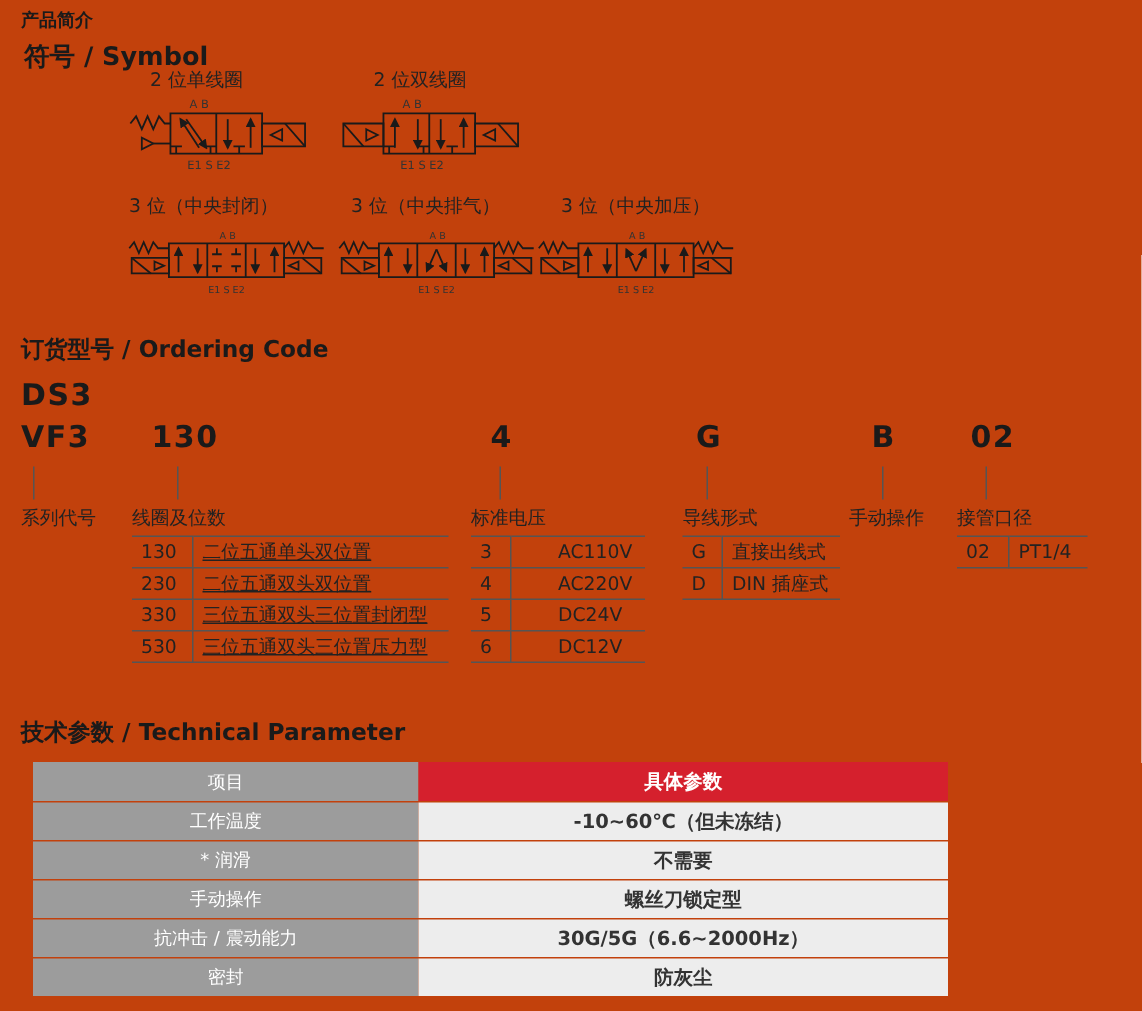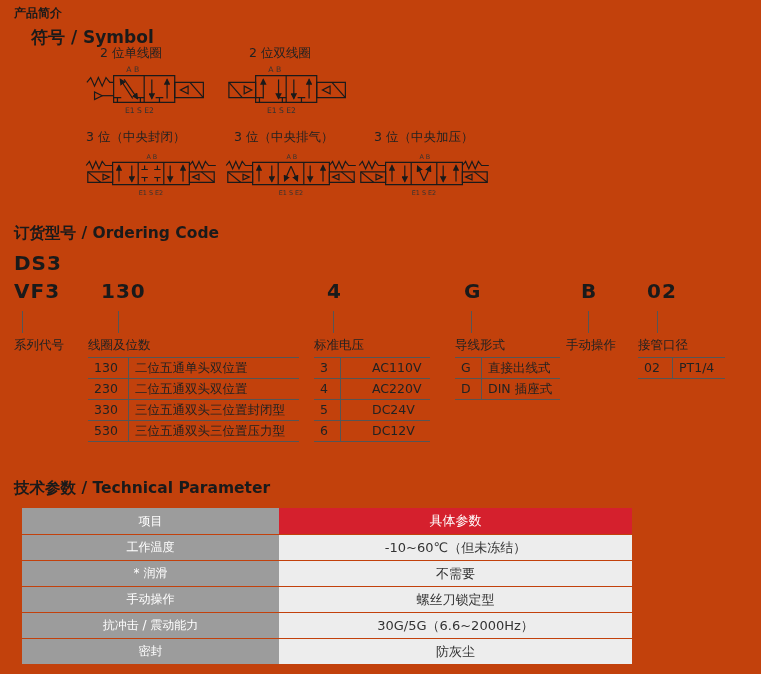--- a/index.html
+++ b/index.html
@@ -9,30 +9,30 @@
   .doc-header{font-size:12px;font-weight:bold;}
   .sec-title{font-weight:bold;font-size:15.5px;}
   .sym-title{font-size:17px;}
   .sym-label{font-size:12.5px;color:#222;}
   .big-code{font-size:20px;font-weight:bold;letter-spacing:1px;}
   .tick{position:absolute;width:1px;height:22px;background:#555;}
   .col-label{font-size:12.5px;color:#222;}
   table.ot{position:absolute;border-collapse:collapse;border-top:1px solid #555;font-size:12.5px;}
   table.ot td{border-bottom:1px solid #555;padding:2px 6px;line-height:16px;color:#222;}
   table.ot td.c{border-right:1px solid #555;text-align:left;}
-  .t-coil td.c{width:28px;} .t-coil td.d{width:158px;}
+  .t-coil td.c{width:28px;} .t-coil td.d{width:158px;text-decoration:underline;}
   .t-volt td.c{width:14px;} .t-volt td.d{width:52px;padding-left:31px;}
   .t-wire td.c{width:14px;} .t-wire td.d{width:66px;}
   .t-port td.c{width:22px;} .t-port td.d{width:40px;}
   .tech-table{position:absolute;left:22px;top:508px;width:610px;}
   .trow{display:flex;margin-bottom:1px;}
   .tl{width:257px;background:#9c9c9c;color:#fff;font-size:12px;
       display:flex;align-items:center;justify-content:center;height:25px;}
   .tr2{flex:1;background:#ededed;color:#333;font-size:13px;
-      display:flex;align-items:center;justify-content:center;height:25px;}
+      display:flex;align-items:center;justify-content:center;height:25px;font-weight:bold;}
   .th .tl{height:26px;}
   .th .tr2{background:#d5202d;color:#fff;height:26px;}
   svg{position:absolute;overflow:visible;}
   svg *{vector-effect:non-scaling-stroke;}
   .vs line,.vs rect,.vs polyline,.vs path,.vs polygon{stroke:#1a1a1a;stroke-width:1.2;fill:none;}
   .vs text{fill:#333;font-size:8px;font-family:"DejaVu Sans",sans-serif;stroke:none;}
 </style>
 </head>
 <body>
 
@@ -41,21 +41,21 @@
   <svg width="0" height="0">
       <defs>
     <marker id="ah" viewBox="0 0 10 10" refX="8" refY="5" markerWidth="5.5" markerHeight="5.5" orient="auto">
       <polygon points="0,0 10,5 0,10" fill="#1a1a1a" stroke="none"></polygon>
     </marker>
   </defs>
     </svg>
 
   <div class="abs doc-header" style="left:14px;top:5px">产品简介</div>
 
-  <div class="abs sec-title sym-title" style="left:31px;top:26px">符号 / Symbol</div>
+  <div class="abs sec-title sym-title" style="left:16px;top:26px">符号 / Symbol</div>
 
   <div class="abs sym-label" style="left:100px;top:45px">2 位单线圈</div>
   <div class="abs sym-label" style="left:249px;top:45px">2 位双线圈</div>
 
   <svg class="vs" style="left:85px;top:63px" width="126" height="52" viewBox="0 0 132 54">
     <text x="50" y="9" text-anchor="middle">A B</text>
     <rect x="30" y="13" width="64" height="28"></rect>
     <line x1="62" y1="13" x2="62" y2="41"></line>
     <line x1="50" y1="37" x2="37" y2="17" marker-end="url(#ah)"></line>
     <line x1="41" y1="17" x2="55" y2="37" marker-end="url(#ah)"></line>

